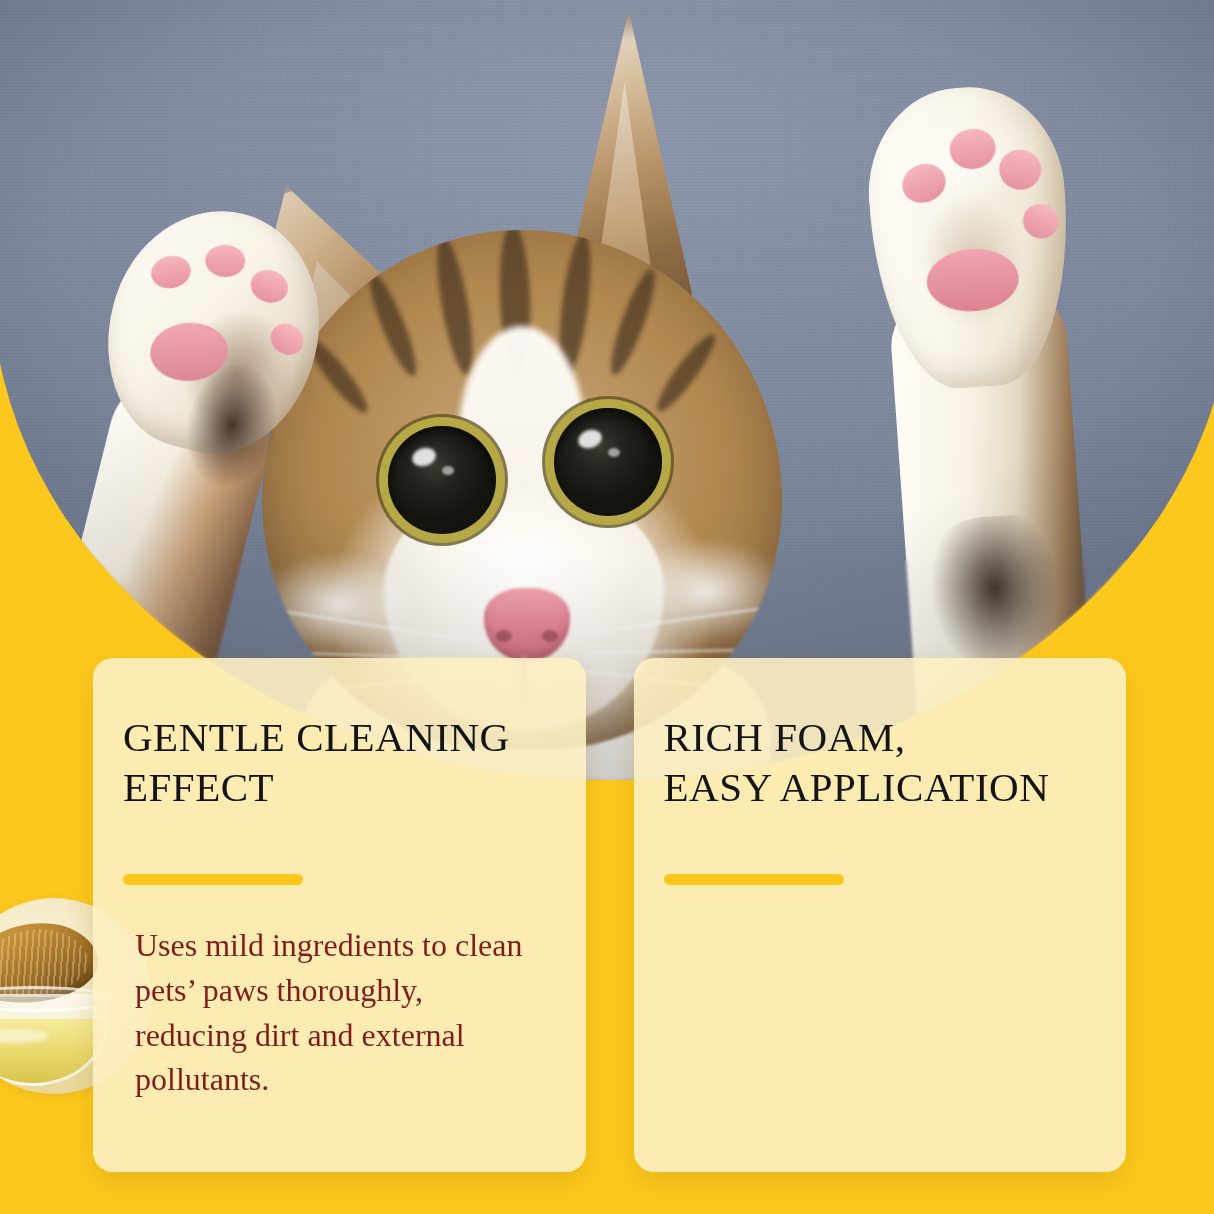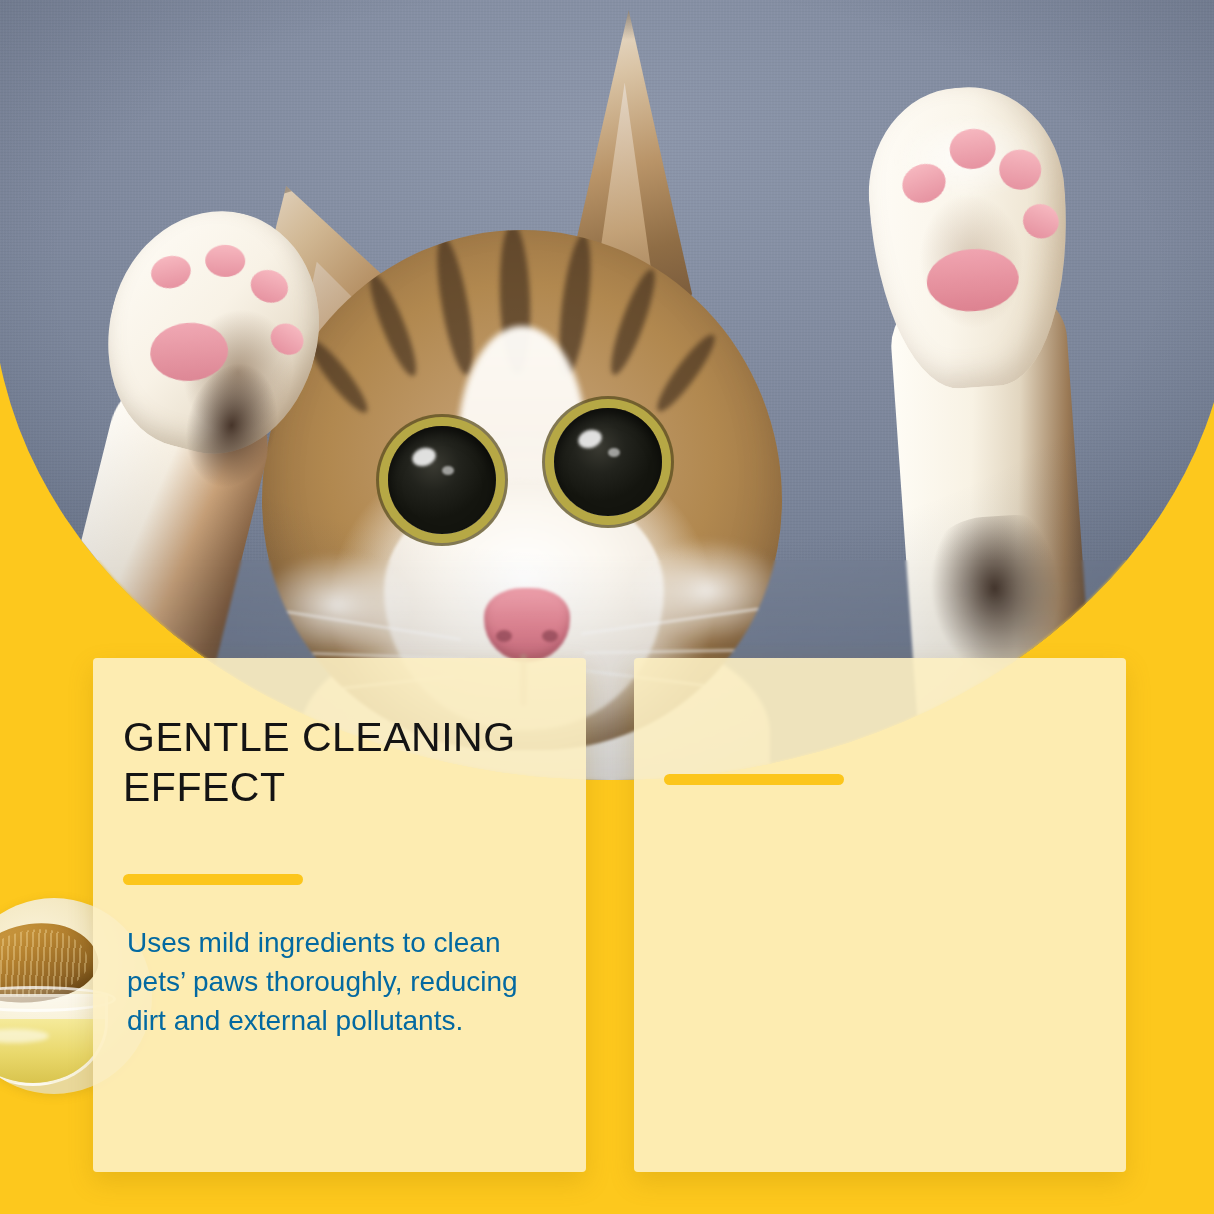--- a/index.html
+++ b/index.html
@@ -306,46 +306,47 @@
     position:absolute;
     left:93px; top:658px;
     width:1033px; height:514px;
     display:flex;
     gap:48px;
   }
   .card{
     position:relative;
     flex:1 1 0;
     background:rgba(253,240,194,0.90);
-    border-radius:4px;
+    border-radius:20px;
     box-shadow:0 10px 26px rgba(150,108,0,.20);
     padding:54px 40px 0 30px;
     overflow:hidden;
+    font-family:Liberation Serif, serif;
   }
   .card-title{
     font-size:41px;
     line-height:1.22;
     letter-spacing:.5px;
     color:#141414;
     font-weight:400;
     margin:0;
     white-space:pre-line;
   }
   .accent-bar{
     width:180px; height:11px;
     border-radius:6px;
     background:#FCC61C;
     margin:62px 0 38px 0;
   }
   .card-body{
-    font-size:28px;
+    font-size:32px;
     line-height:1.40;
-    color:#0369a1;
+    color:#7f1d1d;
     font-weight:400;
-    margin:4px;
+    margin:12px;
     max-width:430px;
   }
 </style>
 </head>
 <body>
 
 <div id="stage">
 
   <div class="bg-yellow"></div>
 
@@ -452,18 +453,20 @@
   <div class="cards">
 
     <div class="card">
       <h2 class="card-title">GENTLE CLEANING
 EFFECT</h2>
       <div class="accent-bar"></div>
       <p class="card-body">Uses mild ingredients to clean pets’ paws thoroughly, reducing dirt and external pollutants.</p>
     </div>
 
     <div class="card">
+      <h2 class="card-title">RICH FOAM,
+EASY APPLICATION</h2>
       <div class="accent-bar"></div>
     </div>
 
   </div>
 
 </div>
 
 </body></html>

